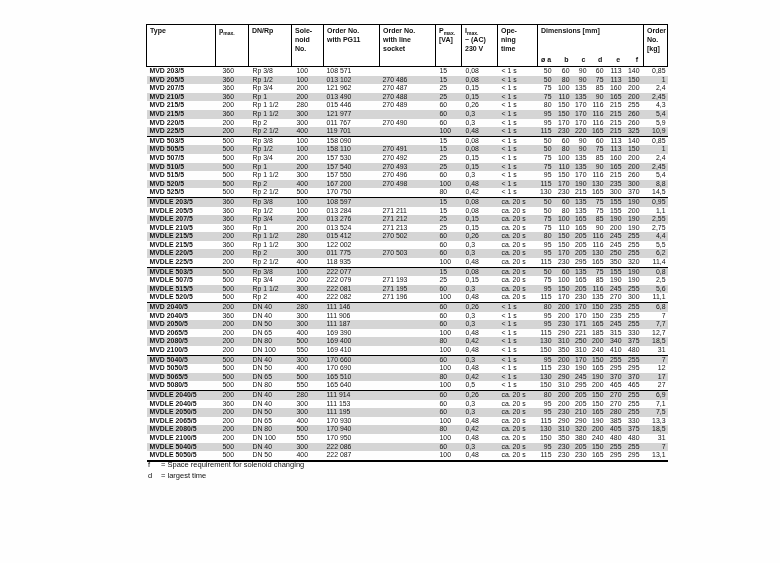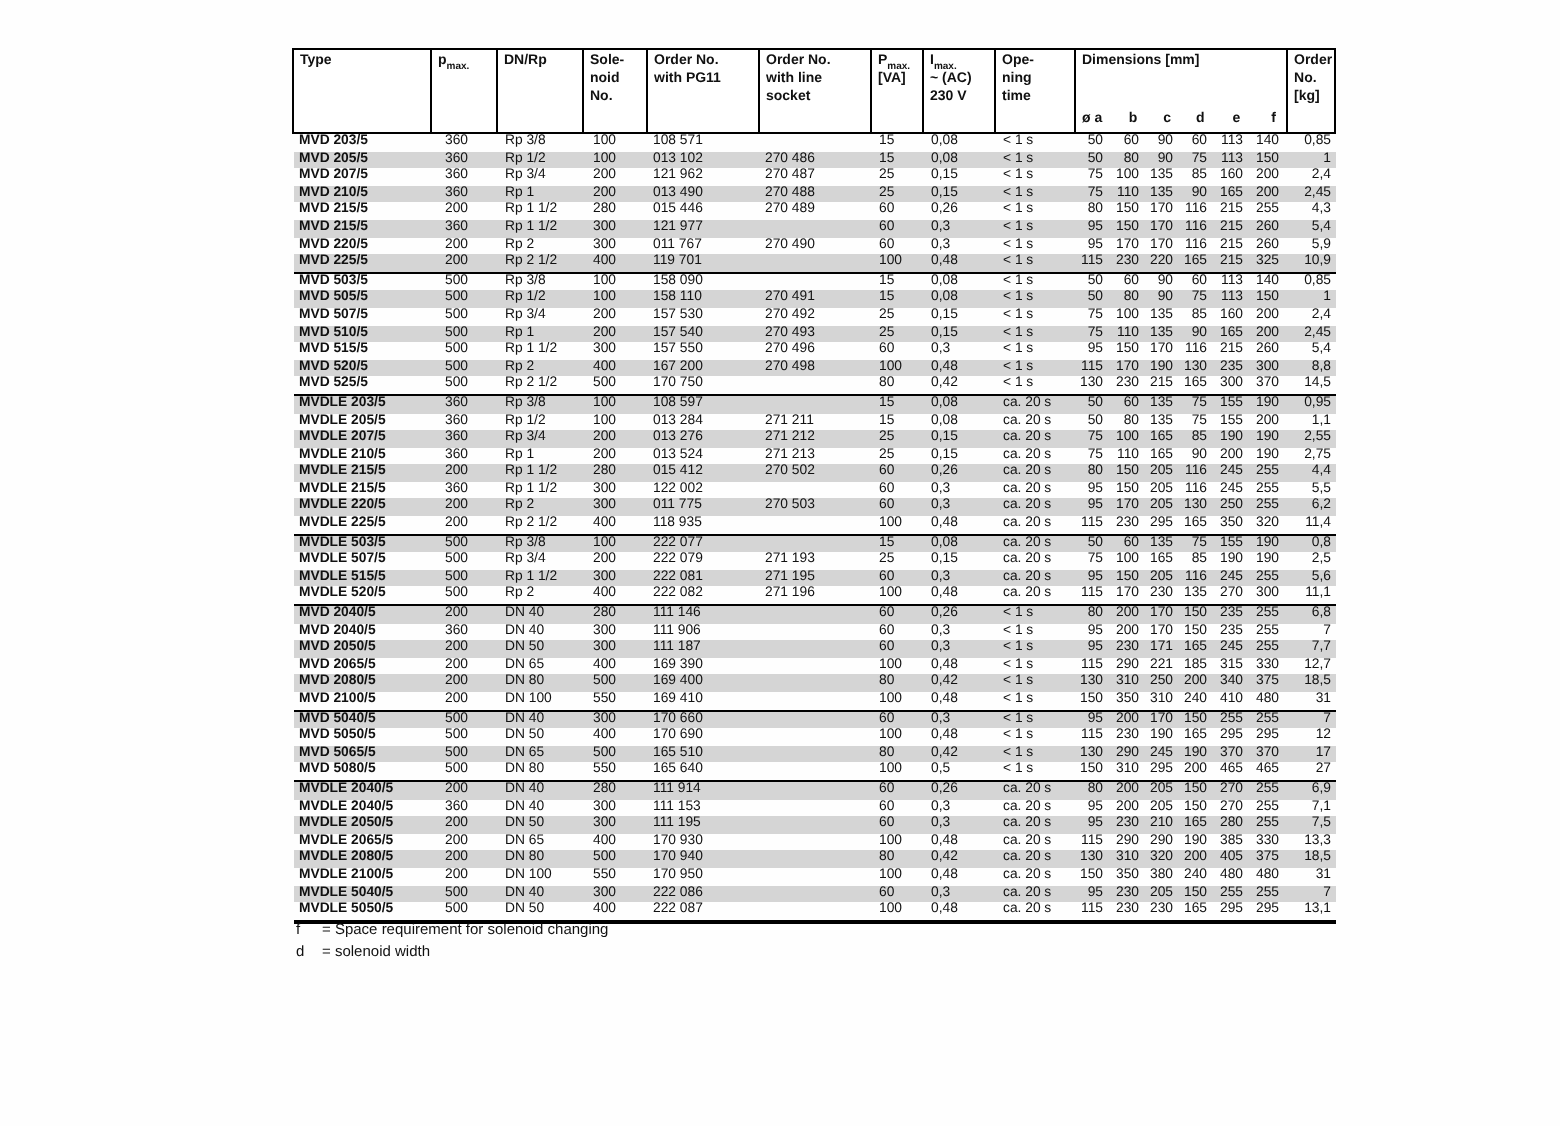--- a/index.html
+++ b/index.html
@@ -948,17 +948,17 @@
       </tbody>
   </table>
 
   <div class="footnotes">
     <div class="fn-row">
       <span class="fn-key">f</span>
       <span class="fn-text">= Space requirement for solenoid changing</span>
     </div>
     <div class="fn-row">
       <span class="fn-key">d</span>
-      <span class="fn-text">= solenoid width</span>
+      <span class="fn-text">= largest time</span>
     </div>
   </div>
 
 </div>
 
 </body></html>

